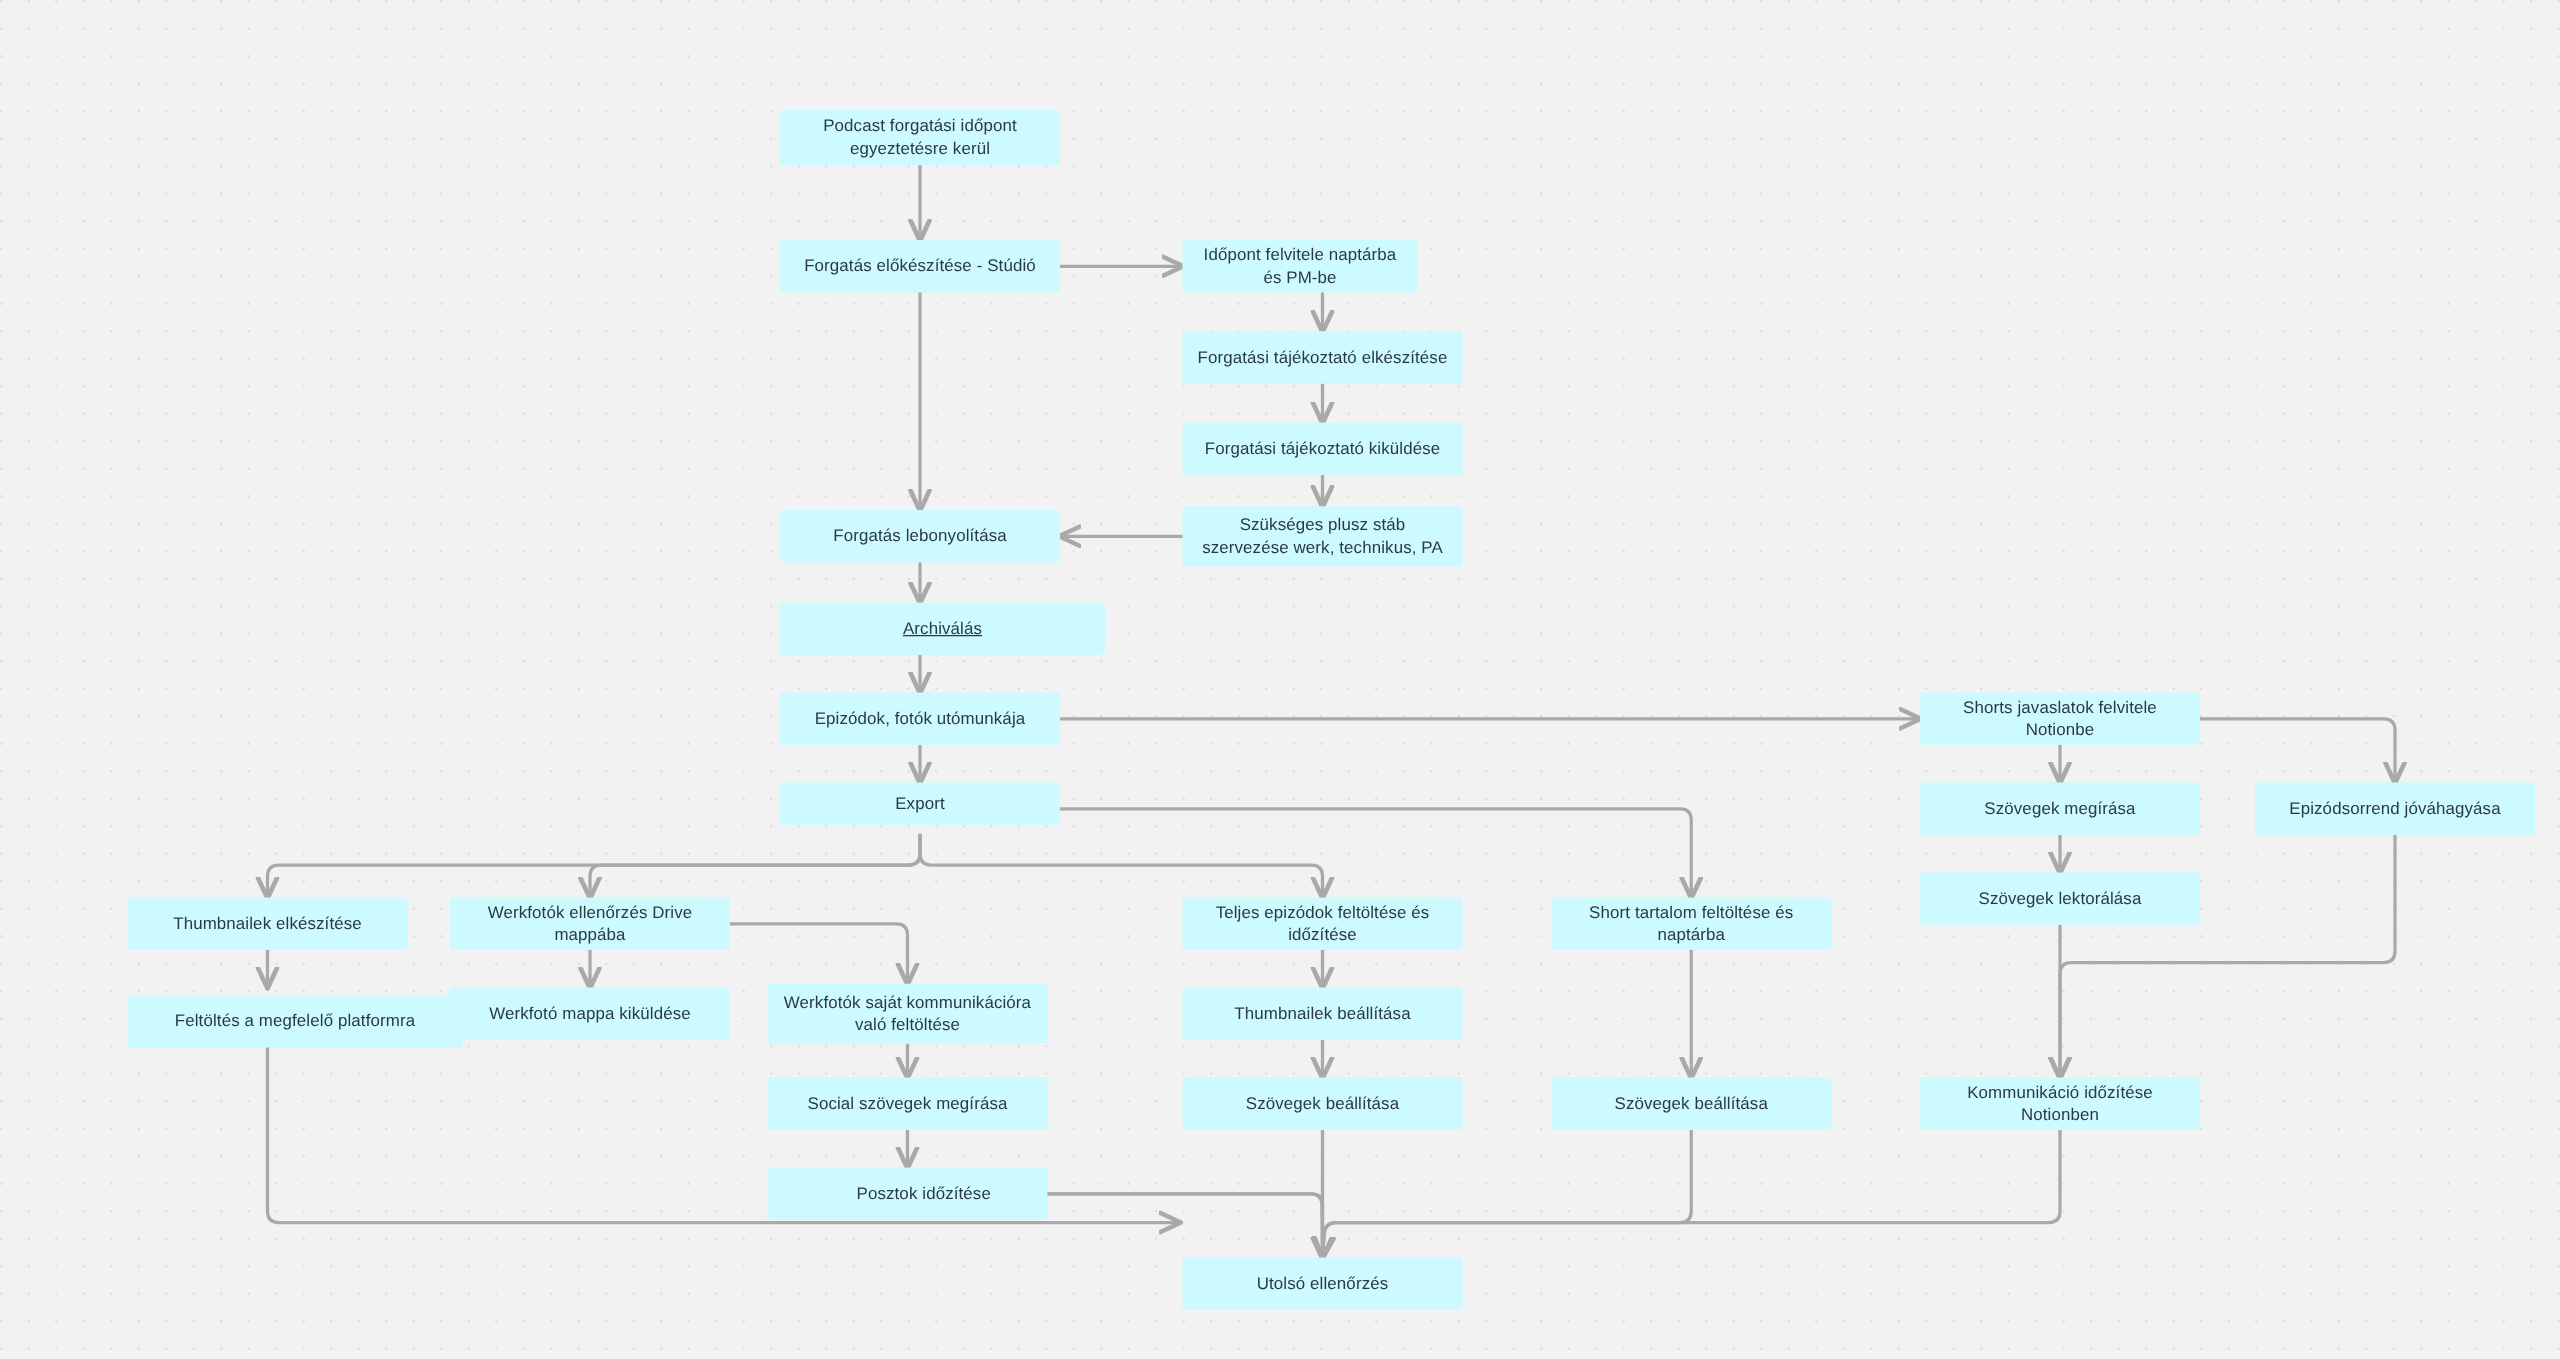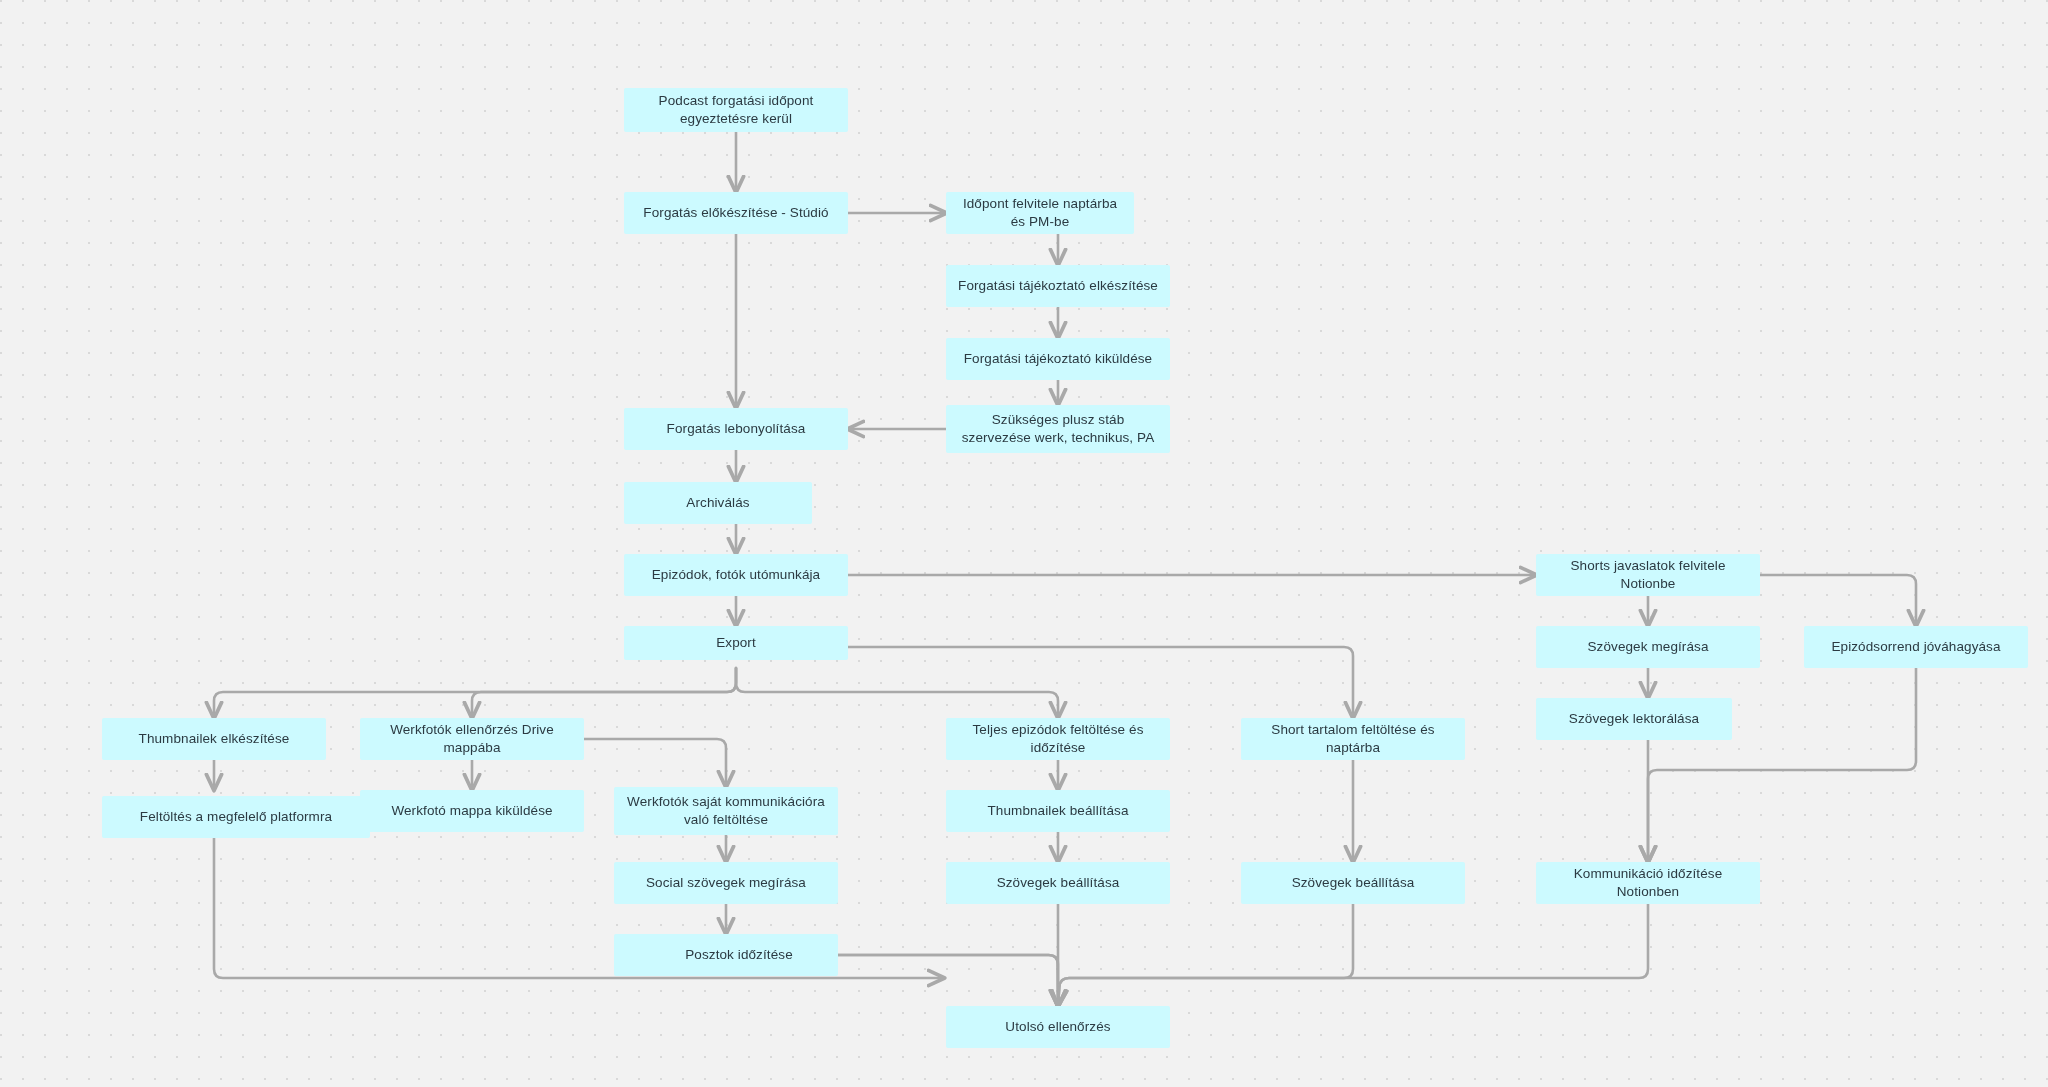--- a/index.html
+++ b/index.html
@@ -104,39 +104,39 @@
       </div>
       <div class="node" style="left: 946px; top: 338px; width: 224px; height: 42px;">
         <span>Forgatási tájékoztató kiküldése</span>
       </div>
       <div class="node" style="left: 946px; top: 405px; width: 224px; height: 48px;">
         <span>Szükséges plusz stáb szervezése werk, technikus, PA</span>
       </div>
       <div class="node" style="left: 624px; top: 408px; width: 224px; height: 42px;">
         <span>Forgatás lebonyolítása</span>
       </div>
-      <div class="node" style="left: 624px; top: 482px; width: 188px; height: 42px;">
+      <div class="node" style="left: 624px; top: 482px; width: 260px; height: 42px; text-decoration: underline;">
         <span>Archiválás</span>
       </div>
       <div class="node" style="left: 624px; top: 554px; width: 224px; height: 42px;">
         <span>Epizódok, fotók utómunkája</span>
       </div>
       <div class="node" style="left: 624px; top: 626px; width: 224px; height: 34px;">
         <span>Export</span>
       </div>
       <div class="node" style="left: 1536px; top: 554px; width: 224px; height: 42px;">
         <span>Shorts javaslatok felvitele Notionbe</span>
       </div>
       <div class="node" style="left: 1804px; top: 626px; width: 224px; height: 42px;">
         <span>Epizódsorrend jóváhagyása</span>
       </div>
       <div class="node" style="left: 1536px; top: 626px; width: 224px; height: 42px;">
         <span>Szövegek megírása</span>
       </div>
-      <div class="node" style="left: 1536px; top: 698px; width: 196px; height: 42px;">
+      <div class="node" style="left: 1536px; top: 698px; width: 224px; height: 42px;">
         <span>Szövegek lektorálása</span>
       </div>
       <div class="node" style="left: 102px; top: 718px; width: 224px; height: 42px;">
         <span>Thumbnailek elkészítése</span>
       </div>
       <div class="node" style="left: 360px; top: 718px; width: 224px; height: 42px;">
         <span>Werkfotók ellenőrzés Drive mappába</span>
       </div>
       <div class="node" style="left: 946px; top: 718px; width: 224px; height: 42px;">
         <span>Teljes epizódok feltöltése és időzítése</span>

